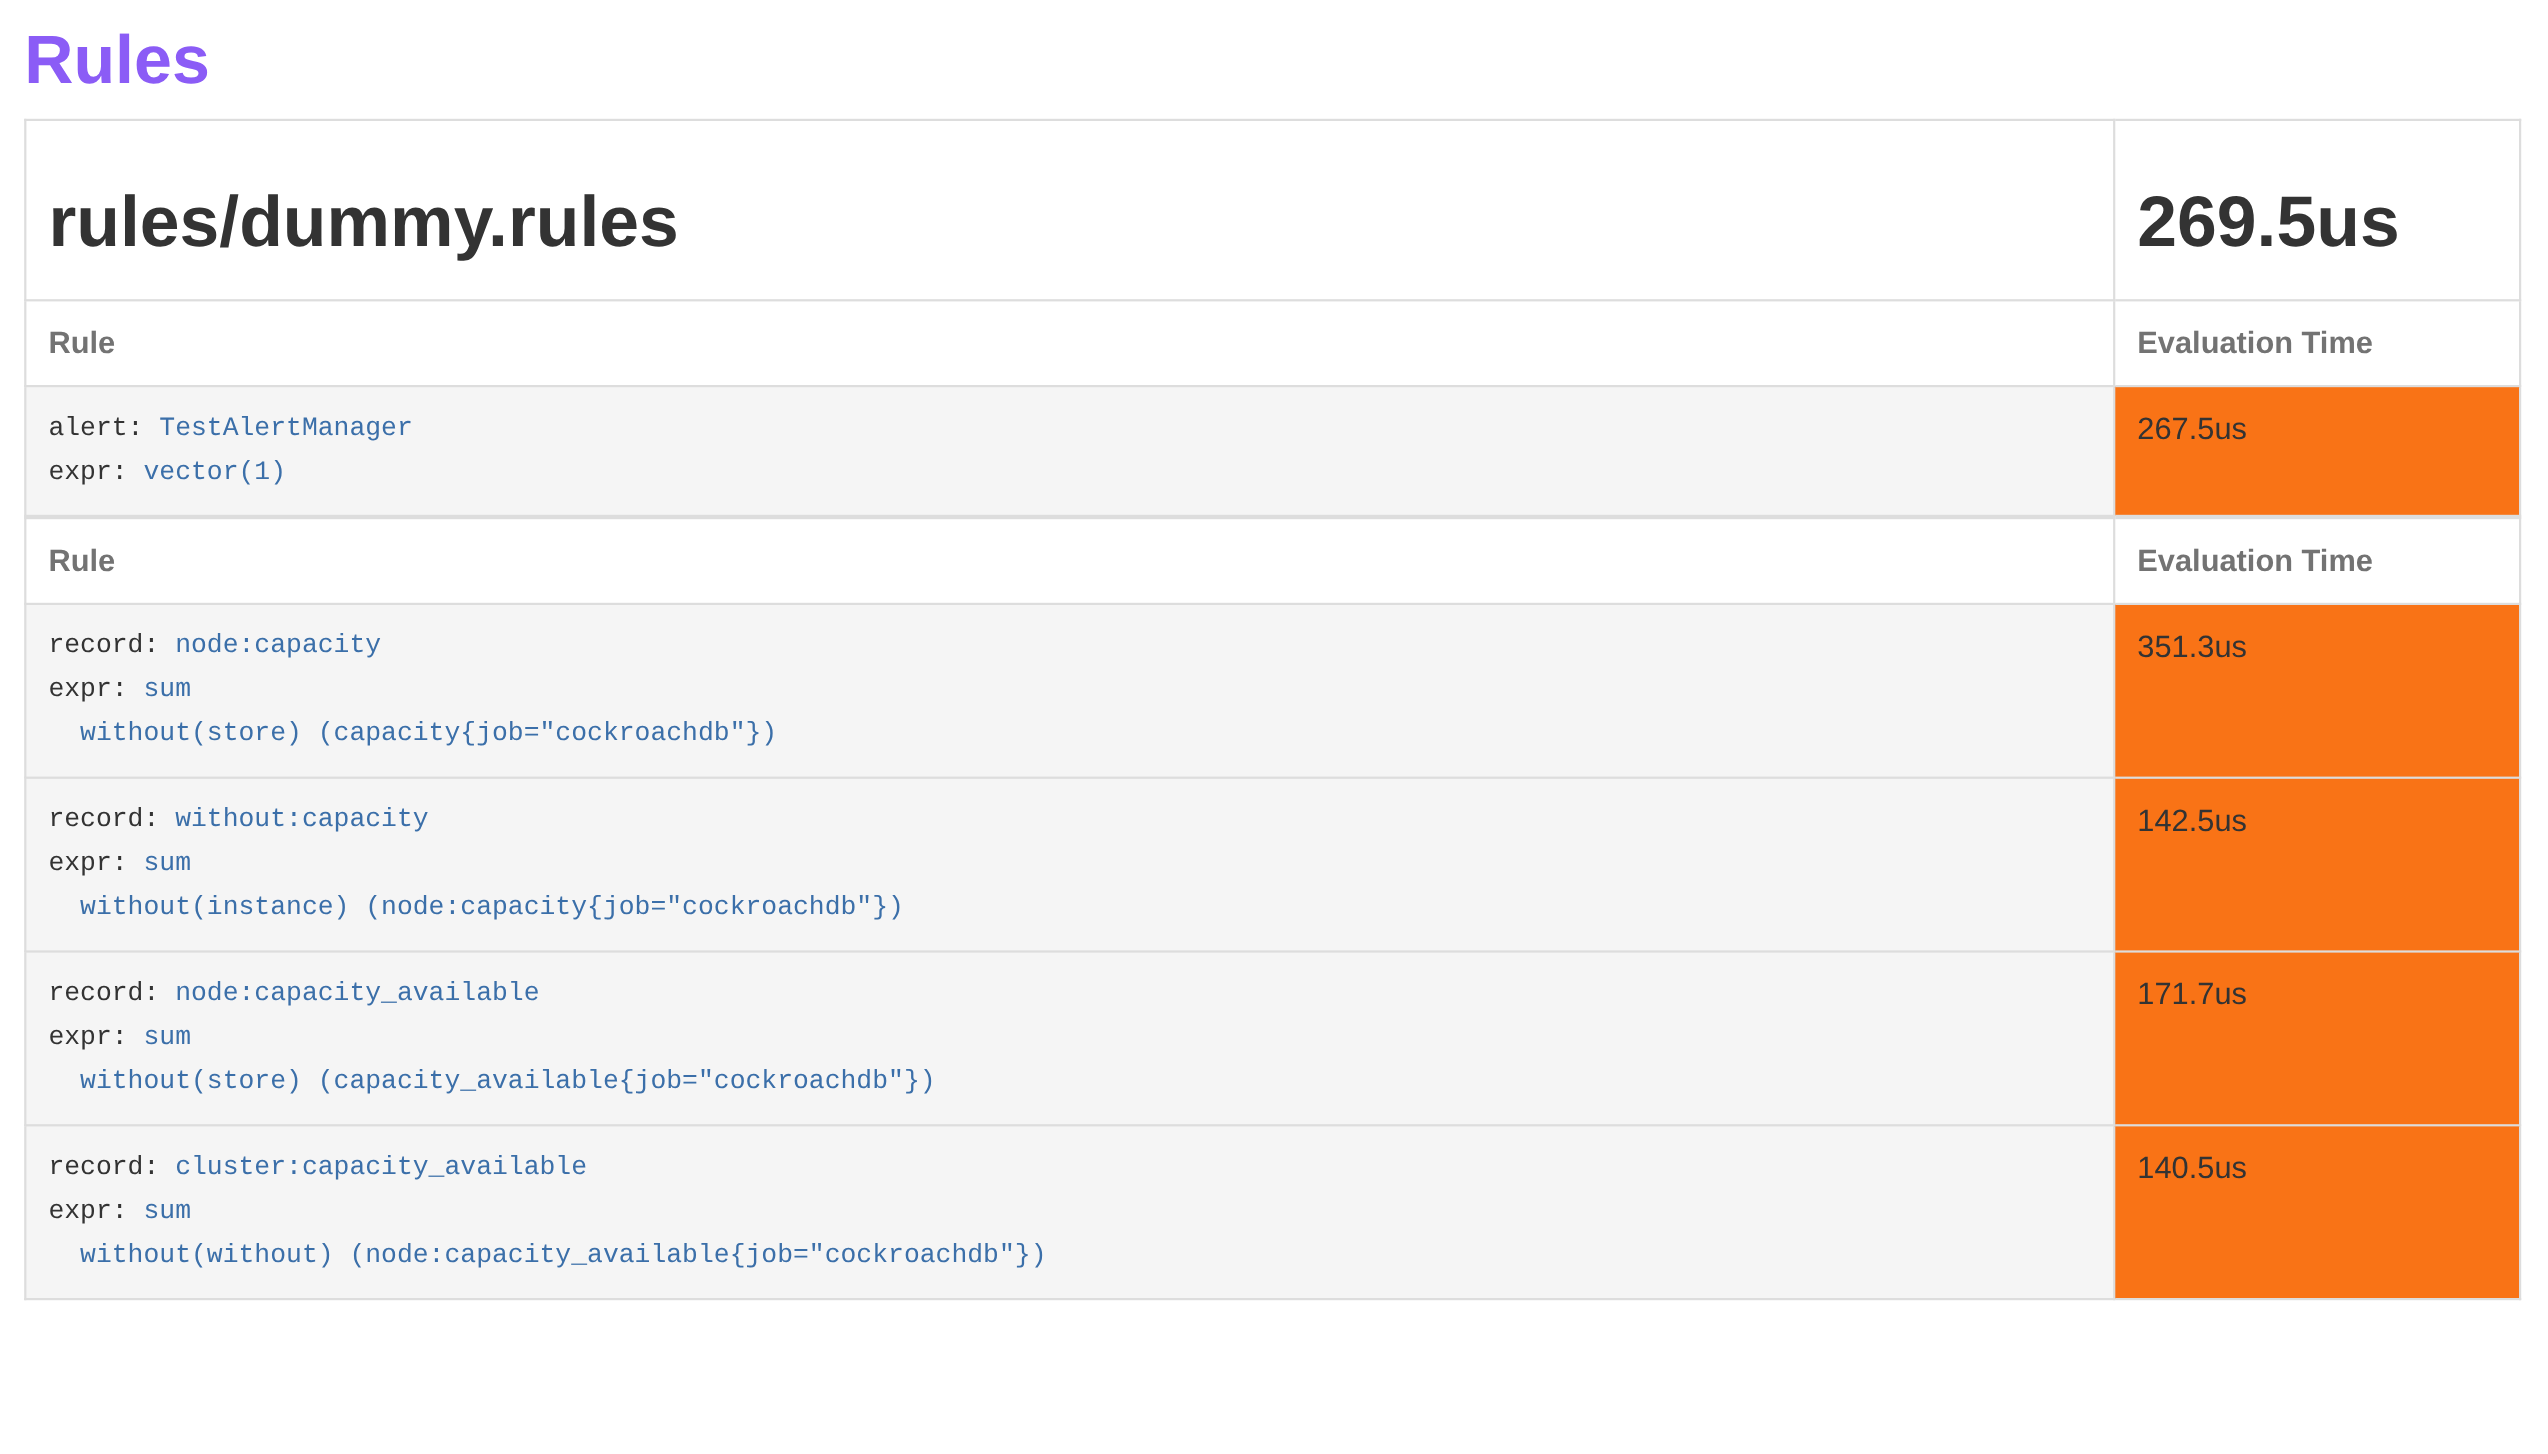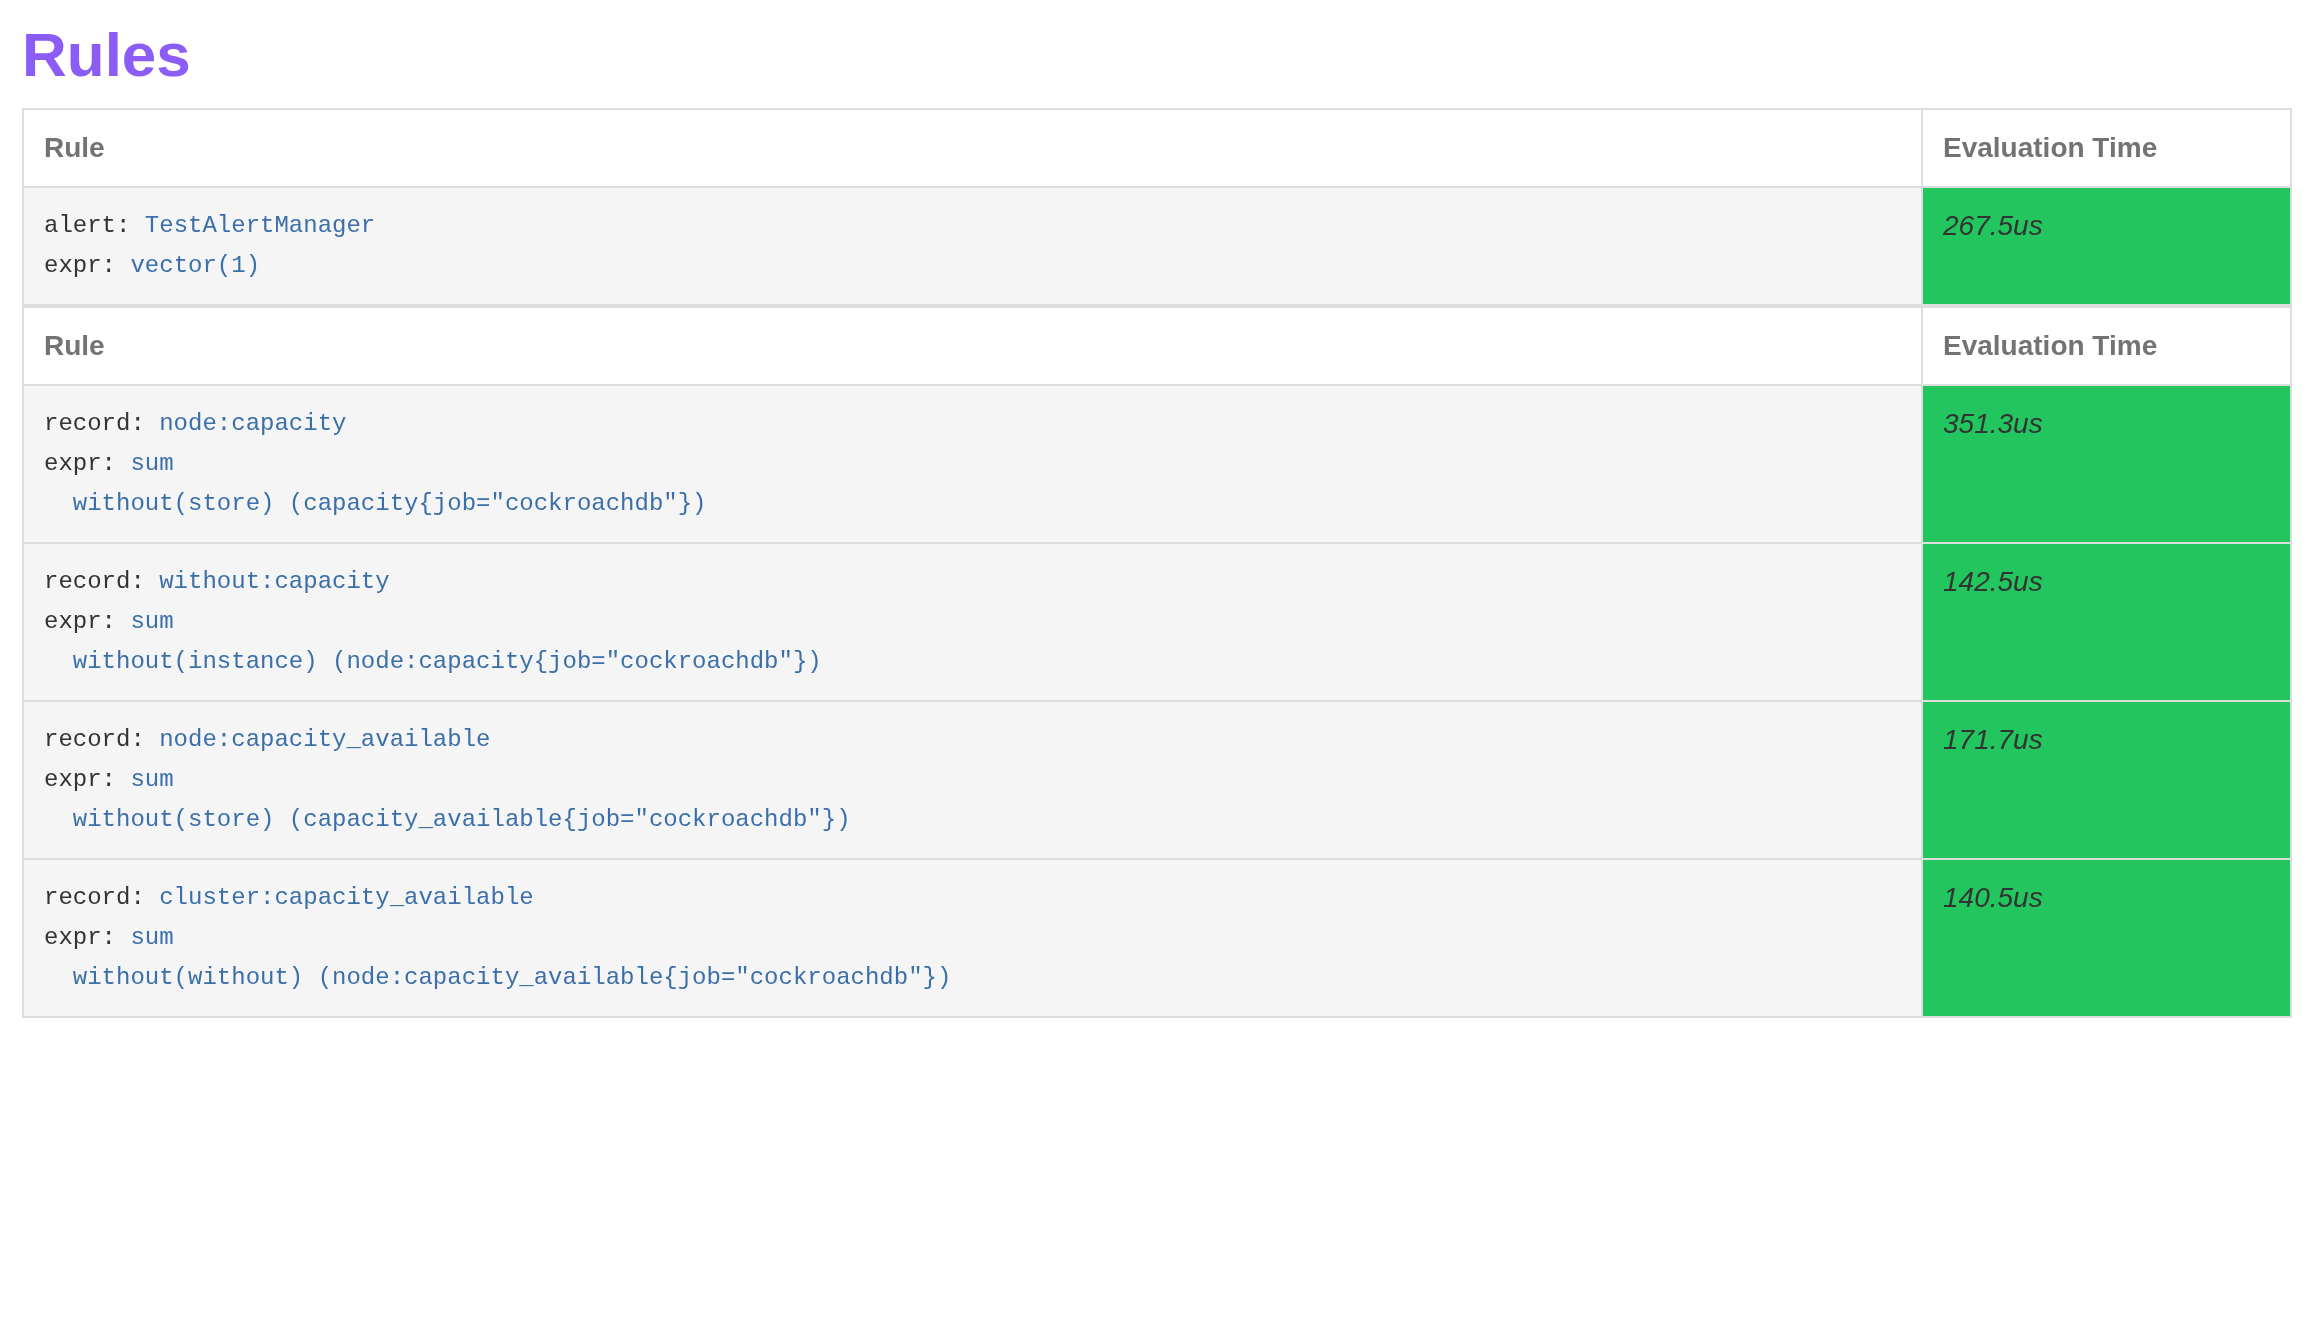--- a/index.html
+++ b/index.html
@@ -60,23 +60,22 @@
     line-height: 40px;
     padding: 19px 20px;
     background: #ffffff;
     color: #737373;
   }
   
   td.rule-cell {
     background: #f5f5f5;
   }
   td.eval-cell {
-    background: #22c55e;
+    background: #f97316;
     line-height: 40px;
-    font-style: italic;
   }
   pre.rule-pre {
     margin: 0;
     font-family: "Liberation Mono", monospace;
     font-size: 24px;
     line-height: 40px;
     color: #333333;
     white-space: pre;
   }
   a.rule-link {
@@ -85,20 +84,28 @@
   }
 </style>
 </head>
 <body>
 
 <div class="container">
   <h1 class="page-title">Rules</h1>
   <div>
   <table class="rule-group">
     <tbody>
+      <tr>
+        <td class="group-name-cell rule-colcell">
+          <h2 class="group-h2">rules/dummy.rules</h2>
+        </td>
+        <td class="group-eval-cell eval-col">
+          <h2 class="group-h2">269.5us</h2>
+        </td>
+      </tr>
       <tr>
         <td class="col-header">Rule</td>
         <td class="col-header eval-col">Evaluation Time</td>
       </tr>
 
   <tr>
     <td class="rule-cell">
       <pre class="rule-pre"><span>alert: </span><a class="rule-link" href="#">TestAlertManager</a>
 <span>expr: </span><a class="rule-link" href="#">vector(1)</a></pre>
     </td>

